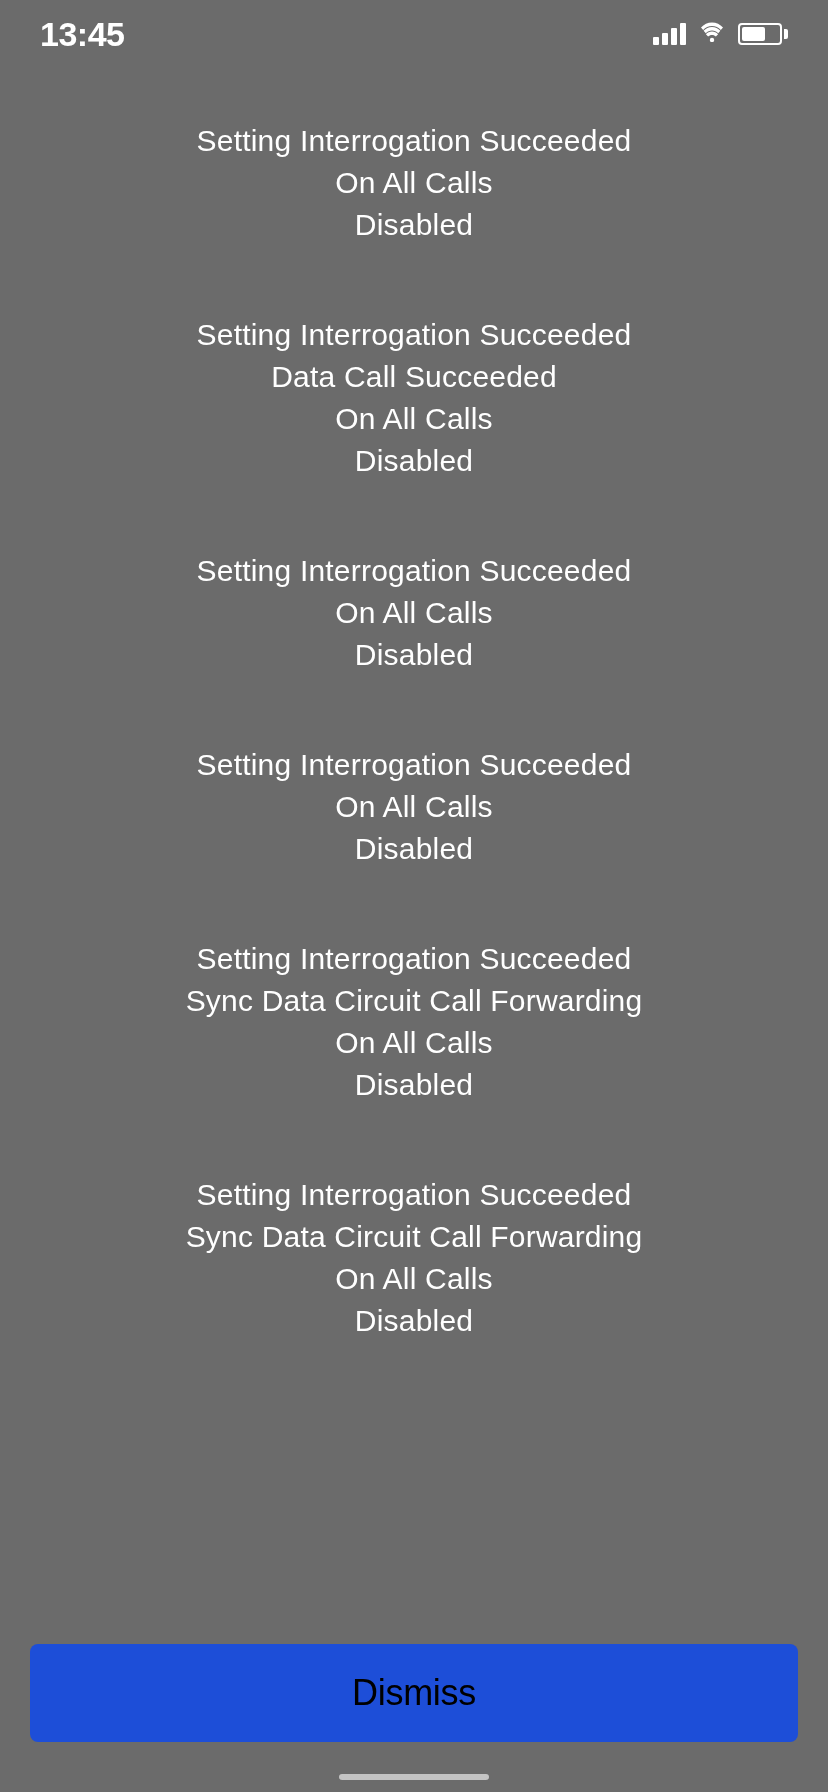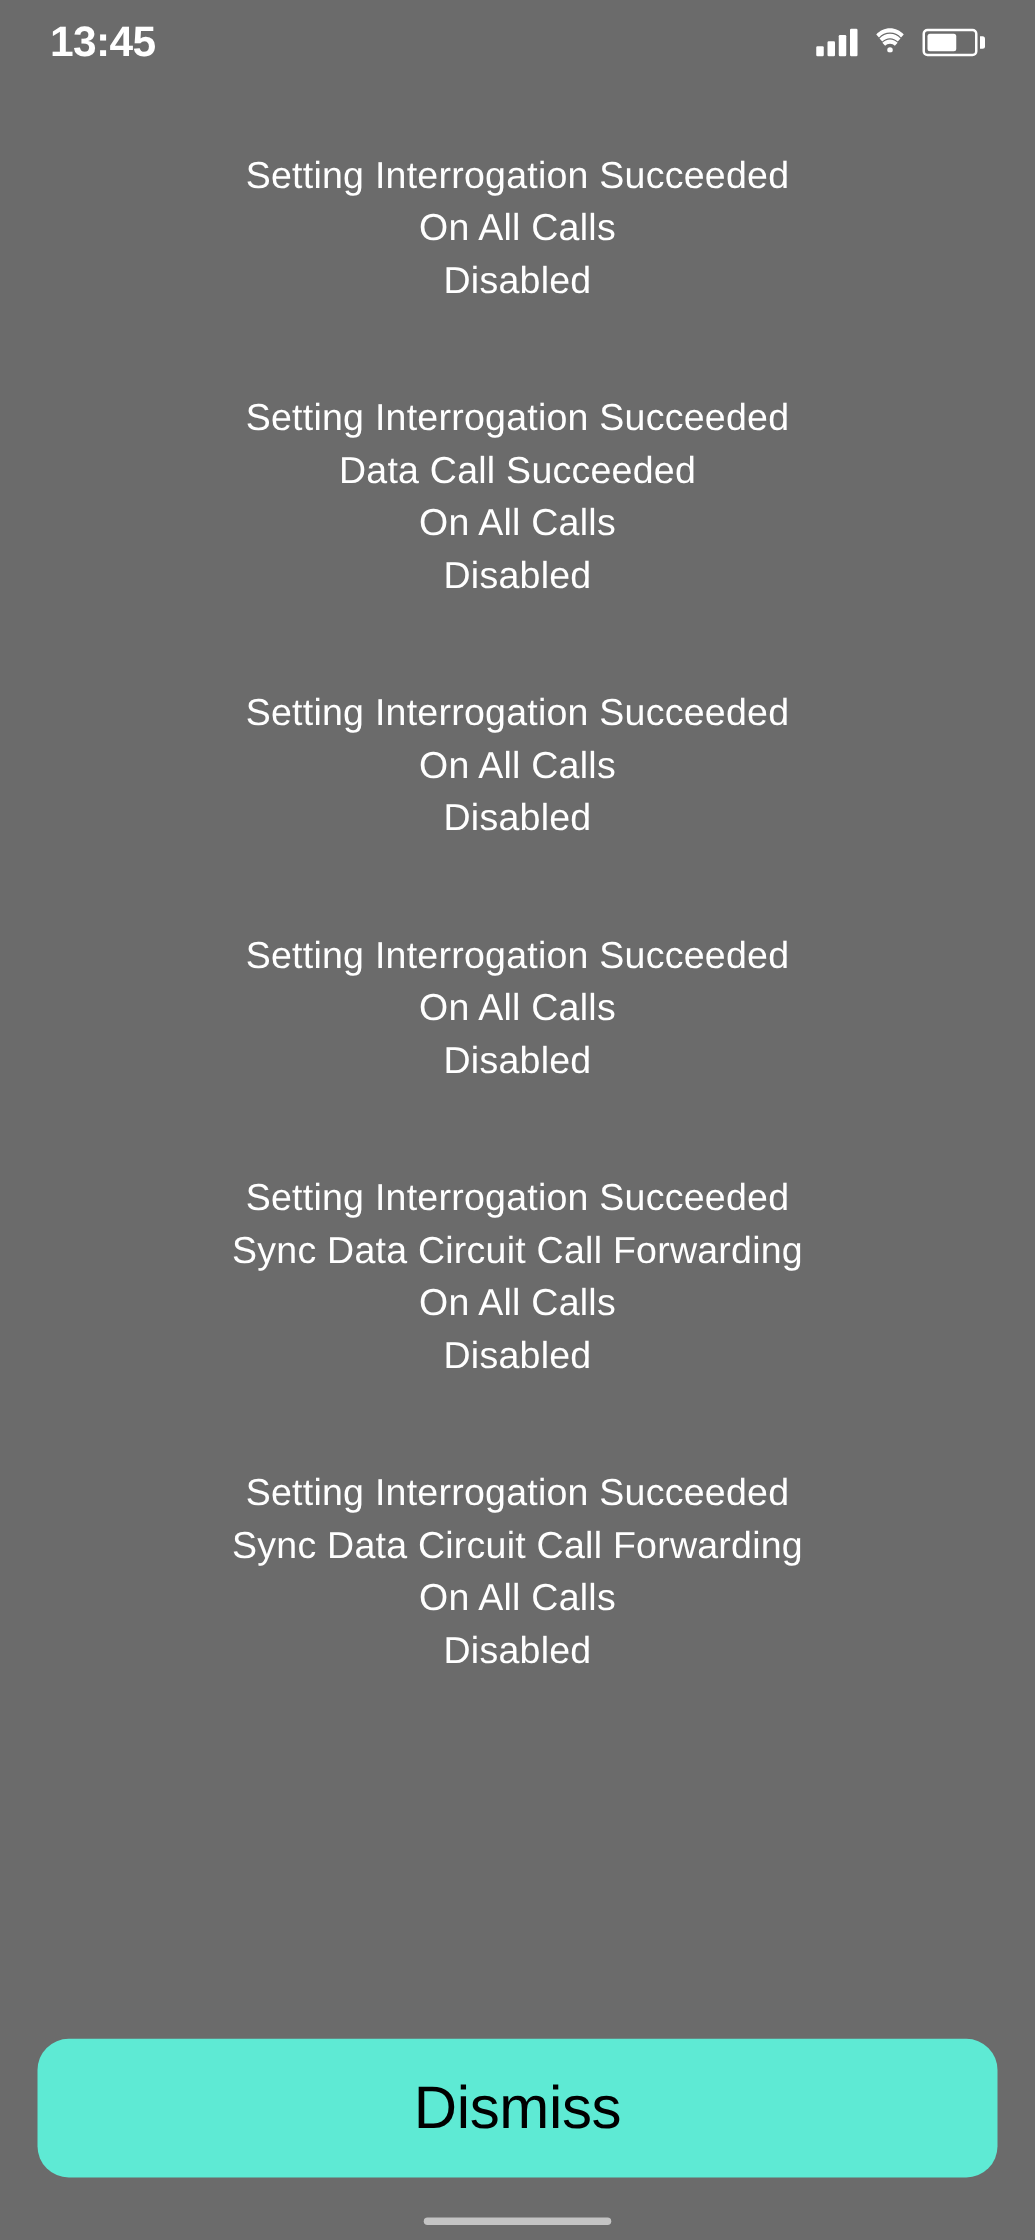--- a/index.html
+++ b/index.html
@@ -120,25 +120,25 @@
       position: absolute;
       bottom: 0;
       left: 0;
       right: 0;
       padding: 0 30px 50px 30px;
       background-color: #6b6b6b;
     }
 
     .dismiss-button {
       width: 100%;
-      background-color: #5eead4;
+      background-color: #1d4ed8;
       border: none;
-      border-radius: 25px;
+      border-radius: 8px;
       padding: 28px 20px;
-      font-size: 48px;
+      font-size: 36px;
       font-weight: 500;
       color: #000000;
       cursor: pointer;
       letter-spacing: -0.3px;
     }
 
     
     .home-indicator {
       position: absolute;
       bottom: 12px;

